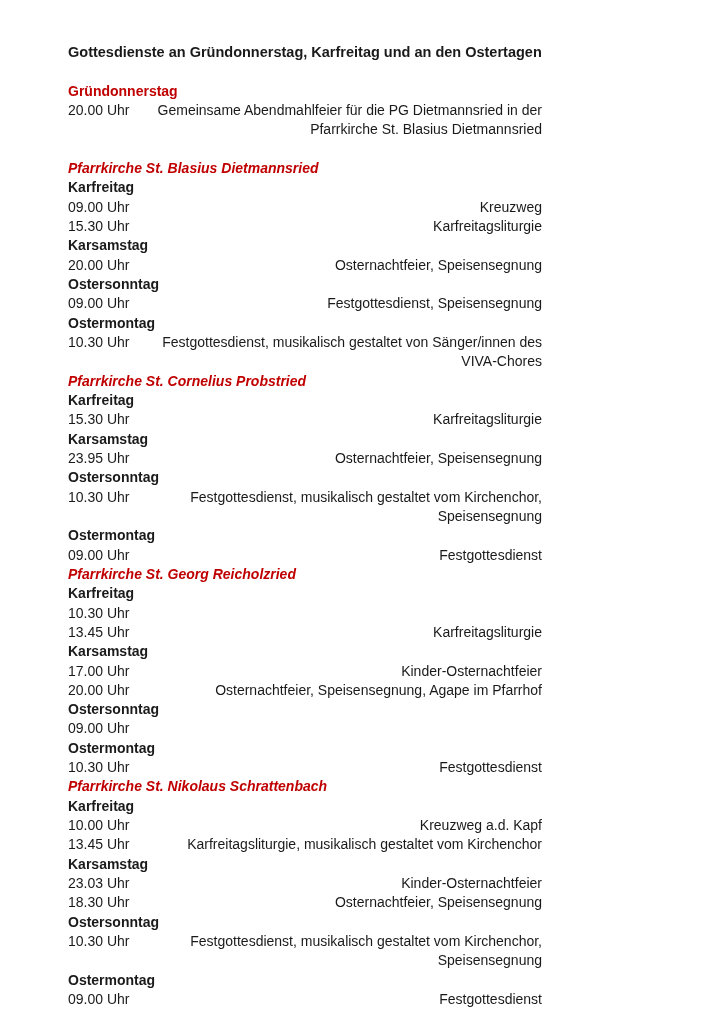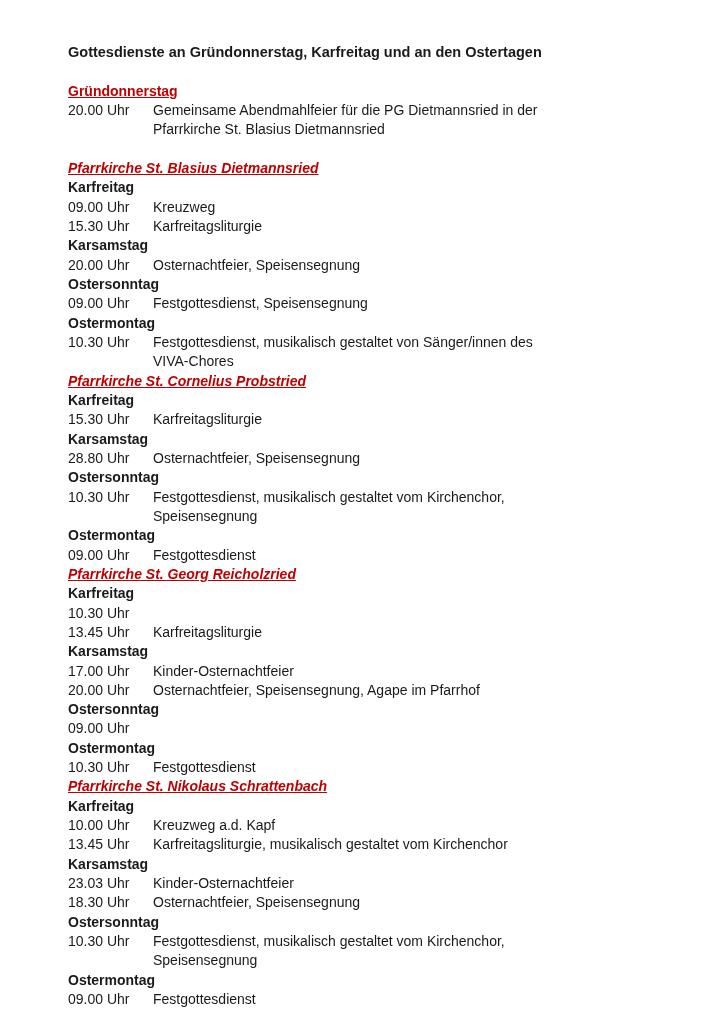--- a/index.html
+++ b/index.html
@@ -25,21 +25,20 @@
   .doc-title {
     font-size: 14.5px;
     font-weight: bold;
     white-space: nowrap;
   }
   .blank-line {
     height: 19.33px;
   }
   .red-heading {
     font-weight: bold;
-    text-decoration: underline;
     white-space: nowrap;
   }
   .intro-heading {
     font-style: normal;
   }
   .church-heading {
     font-style: italic;
   }
   .day-heading {
     font-weight: bold;
@@ -48,20 +47,21 @@
   .service-row {
     display: flex;
     align-items: flex-start;
   }
   .service-time {
     flex: 0 0 85px;
     white-space: nowrap;
   }
   .service-desc {
     flex: 1 1 auto;
+    text-align: right;
   }
 </style>
 </head>
 <body style="color: rgb(26, 26, 26); background: rgb(255, 255, 255);">
 
 <div class="doc">
 
   <div class="doc-title">Gottesdienste an Gründonnerstag, Karfreitag und an den Ostertagen</div>
 
   <div class="blank-line"></div>
@@ -120,21 +120,21 @@
   <div class="day-heading">Karfreitag</div>
 
   <div class="service-row">
     <span class="service-time">15.30 Uhr</span>
     <span class="service-desc">Karfreitagsliturgie</span>
   </div>
 
   <div class="day-heading">Karsamstag</div>
 
   <div class="service-row">
-    <span class="service-time">28.80 Uhr</span>
+    <span class="service-time">23.95 Uhr</span>
     <span class="service-desc">Osternachtfeier, Speisensegnung</span>
   </div>
 
   <div class="day-heading">Ostersonntag</div>
 
   <div class="service-row">
     <span class="service-time">10.30 Uhr</span>
     <span class="service-desc">Festgottesdienst, musikalisch gestaltet vom Kirchenchor, Speisensegnung</span>
   </div>
 

